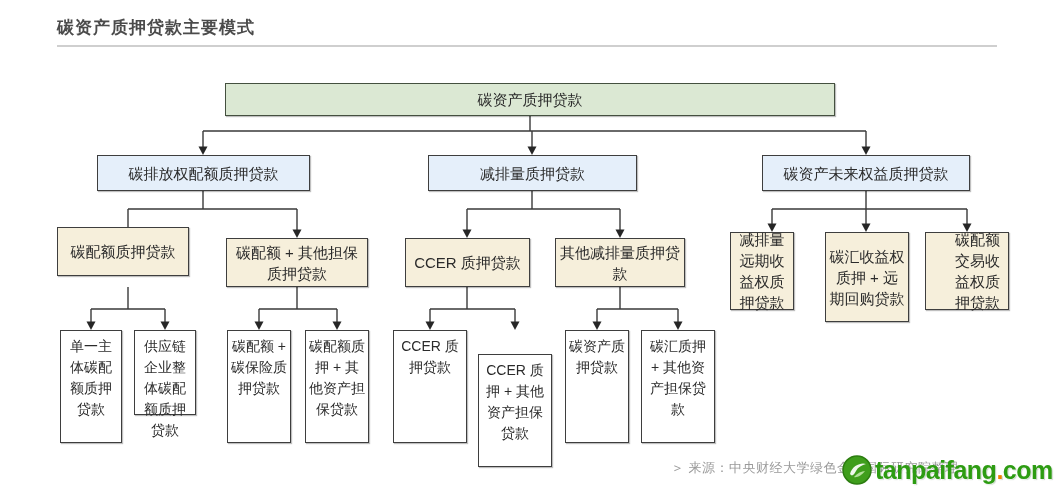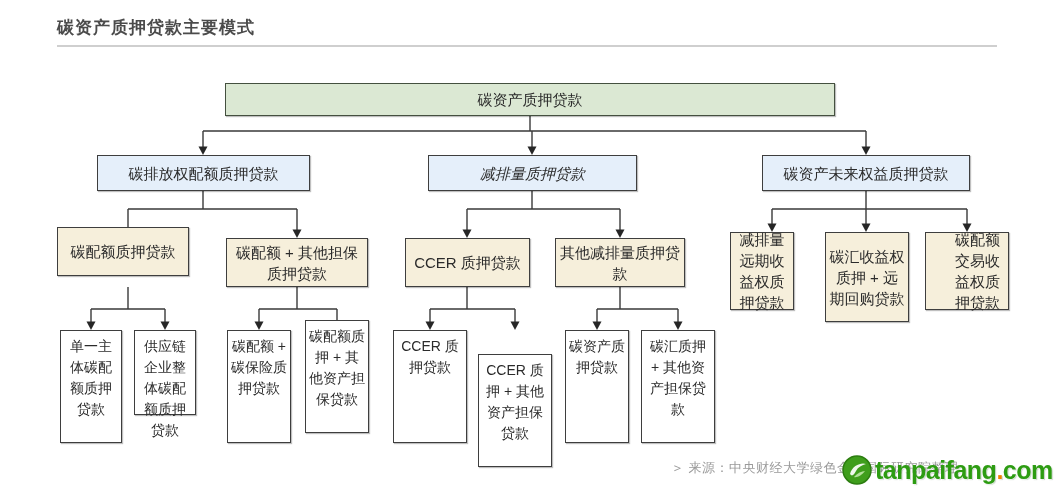--- a/index.html
+++ b/index.html
@@ -87,35 +87,35 @@
     <polygon points="425.5,321.5 434.5,321.5 430,330"></polygon>
     <polygon points="510.5,321.5 519.5,321.5 515,330"></polygon>
     <polygon points="592.5,321.5 601.5,321.5 597,330"></polygon>
     <polygon points="673.5,321.5 682.5,321.5 678,330"></polygon>
   </g>
 </svg>
 
 <div class="n root" style="left:225px;top:83px;width:610px;height:33px;">碳资产质押贷款</div>
 
 <div class="n l2" style="left:97px;top:155px;width:213px;height:36px;text-align:right;">碳排放权配额质押贷款</div>
-<div class="n l2" style="left:428px;top:155px;width:209px;height:36px;font-style:italic;">减排量质押贷款</div>
+<div class="n l2" style="left:428px;top:155px;width:209px;height:36px;">减排量质押贷款</div>
 <div class="n l2" style="left:762px;top:155px;width:208px;height:36px;">碳资产未来权益质押贷款</div>
 
 <div class="n l3" style="left:57px;top:227px;width:132px;height:49px;">碳配额质押贷款</div>
 <div class="n l3" style="left:226px;top:238px;width:142px;height:49px;">碳配额 + 其他担保质押贷款</div>
 <div class="n l3" style="left:405px;top:238px;width:125px;height:49px;">CCER 质押贷款</div>
 <div class="n l3" style="left:555px;top:238px;width:130px;height:49px;">其他减排量质押贷款</div>
 <div class="n l3" style="left:730px;top:232px;width:64px;height:78px;">减排量远期收益权质押贷款</div>
 <div class="n l3" style="left:825px;top:232px;width:84px;height:90px;">碳汇收益权质押 + 远期回购贷款</div>
 <div class="n l3" style="left:925px;top:232px;width:84px;height:78px;padding-left:24px;">碳配额交易收益权质押贷款</div>
 
 <div class="n l4" style="left:60px;top:330px;width:62px;height:113px;">单一主体碳配额质押贷款</div>
 <div class="n l4" style="left:134px;top:330px;width:62px;height:85px;">供应链企业整体碳配额质押贷款</div>
 <div class="n l4" style="left:227px;top:330px;width:64px;height:113px;">碳配额 + 碳保险质押贷款</div>
-<div class="n l4" style="left:305px;top:320px;width:64px;height:113px;">碳配额质押 + 其他资产担保贷款</div>
+<div class="n l4" style="left:305px;top:330px;width:64px;height:113px;">碳配额质押 + 其他资产担保贷款</div>
 <div class="n l4" style="left:393px;top:330px;width:74px;height:113px;">CCER 质押贷款</div>
 <div class="n l4" style="left:478px;top:330px;width:74px;height:113px;margin-top:24px;">CCER 质押 + 其他资产担保贷款</div>
 <div class="n l4" style="left:565px;top:330px;width:64px;height:113px;">碳资产质押贷款</div>
 <div class="n l4" style="left:641px;top:330px;width:74px;height:113px;">碳汇质押 + 其他资产担保贷款</div>
 
 <div class="footer-source">＞ 来源：中央财经大学绿色金融国际研究院整理</div>
 
 <div class="watermark">
   <svg width="30" height="30" viewBox="0 0 30 30">
     <circle cx="15" cy="15" r="14" fill="#3f9e1c"></circle>

